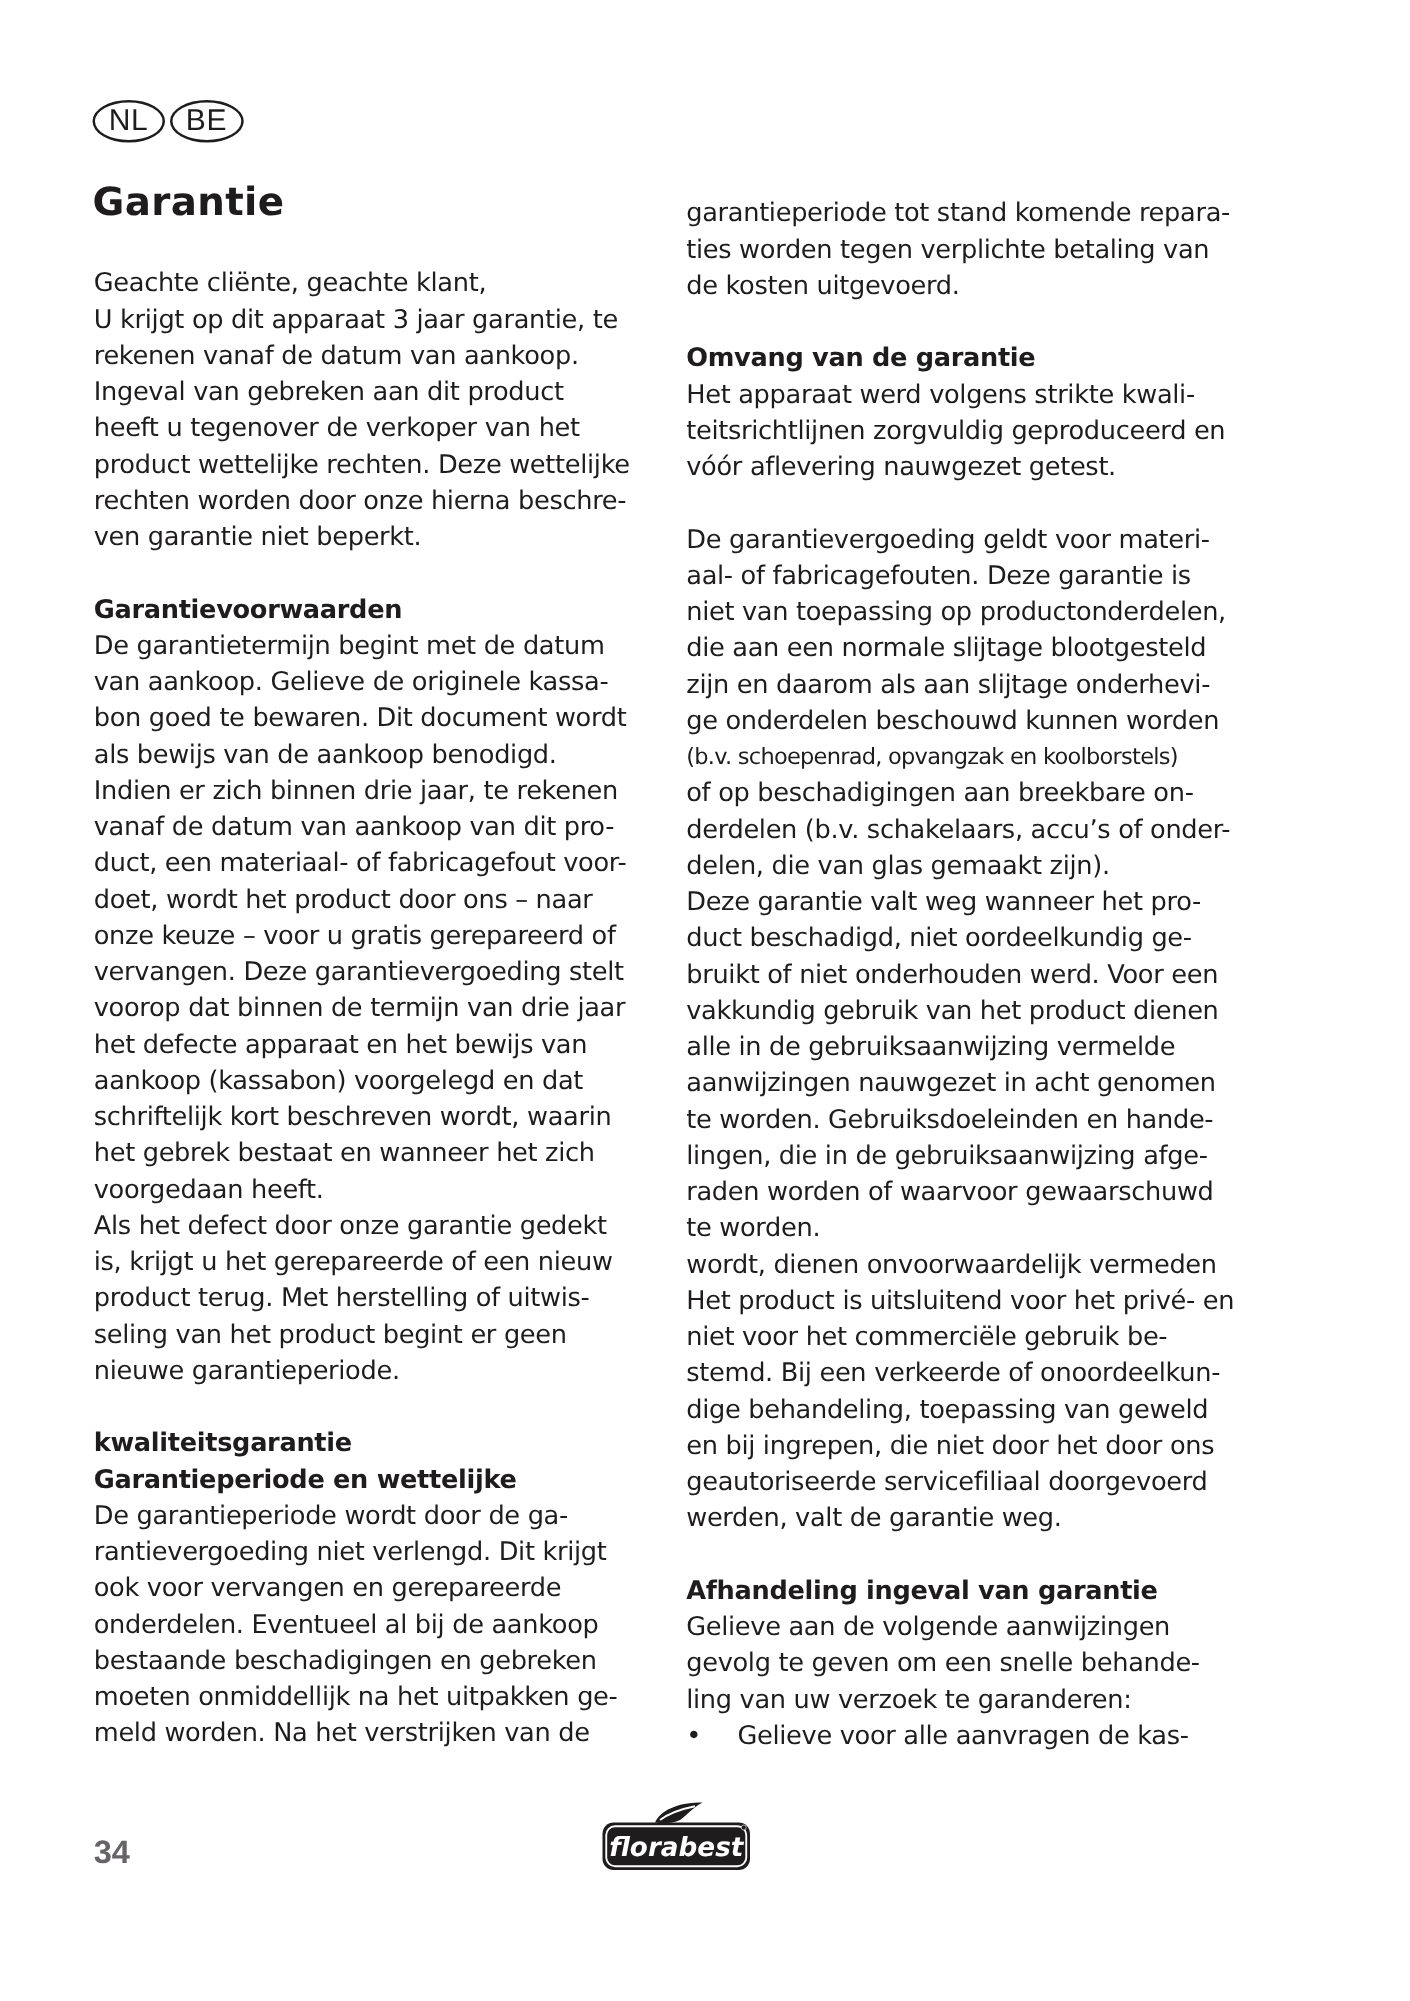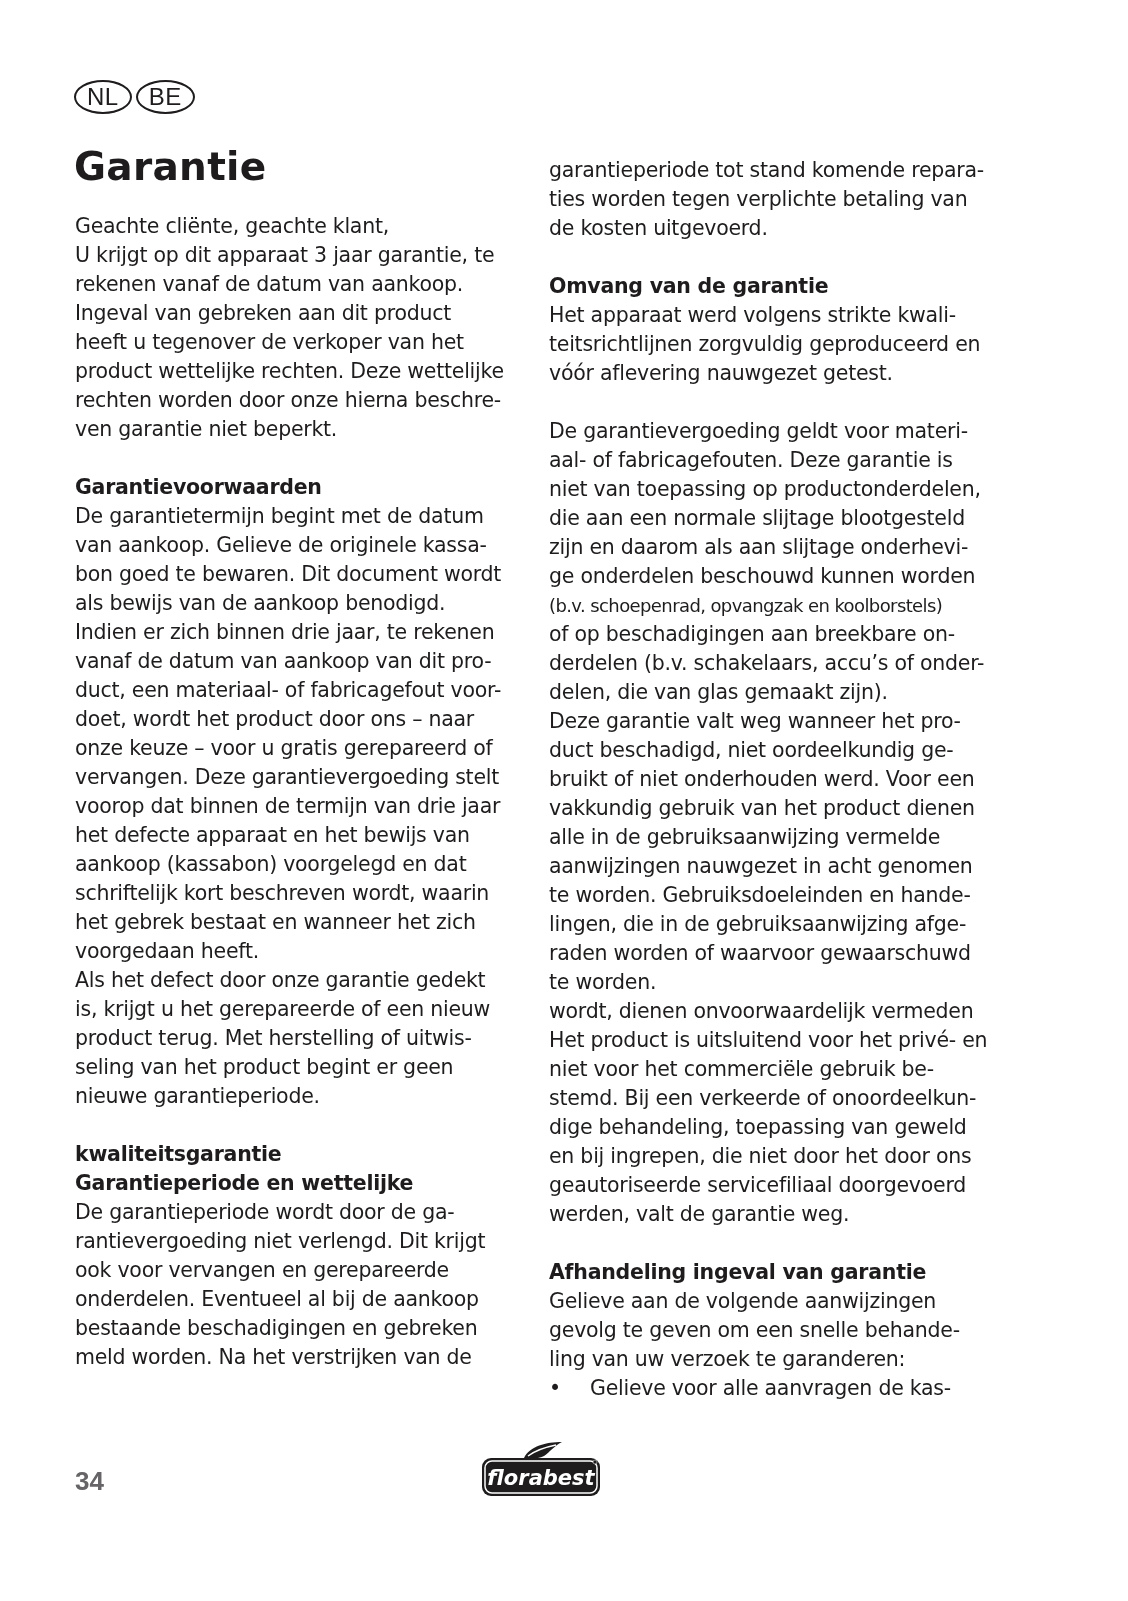--- a/index.html
+++ b/index.html
@@ -3,21 +3,21 @@
 <meta charset="utf-8">
 <style>
   html, body { margin: 0; padding: 0; background: #ffffff; }
   body { width: 1128px; height: 1601px; position: relative; overflow: hidden;
          font-family: "DejaVu Sans", sans-serif; color: #1e1c1d; }
   .lang-badges { position: absolute; left: 74px; top: 80px; display: flex; gap: 4px; }
   .badge { height: 30px; padding: 0 11px; border: 2px solid #1e1c1d; border-radius: 50%;
            font-family: "Liberation Sans", sans-serif; font-size: 24px; line-height: 30px;
            letter-spacing: 0.5px; color: #1e1c1d; text-align: center; }
   .page-title { position: absolute; left: 74px; top: 144px; margin: 0;
-                font-family: "DejaVu Sans", sans-serif; font-weight: bold; font-size: 39px;
+                font-family: "DejaVu Sans", sans-serif; font-weight: bold; font-size: 31px;
                 letter-spacing: 0.3px; }
   .col { position: absolute; width: 450px; font-size: 20.5px; line-height: 29px;
          letter-spacing: -0.25px; }
   .col-left { left: 75px; top: 212px; }
   .col-right { left: 549px; top: 156px; }
   .line { white-space: nowrap; display: block; height: 29px; }
   .line.small { font-size: 18px; letter-spacing: -0.6px; }
   .heading { font-weight: bold; }
   .gap { display: block; height: 29px; }
   .bullet { display: inline-block; width: 41px; }
@@ -68,20 +68,21 @@
     <span class="line">seling van het product begint er geen</span>
     <span class="line">nieuwe garantieperiode.</span>
     <span class="gap"></span>
     <span class="line heading">kwaliteitsgarantie</span>
     <span class="line heading">Garantieperiode en wettelijke</span>
     <span class="line">De garantieperiode wordt door de ga-</span>
     <span class="line">rantievergoeding niet verlengd. Dit krijgt</span>
     <span class="line">ook voor vervangen en gerepareerde</span>
     <span class="line">onderdelen. Eventueel al bij de aankoop</span>
     <span class="line">bestaande beschadigingen en gebreken</span>
+    <span class="line">moeten onmiddellijk na het uitpakken ge-</span>
     <span class="line">meld worden. Na het verstrijken van de</span>
   </div>
 <div class="col col-right">
     <span class="line">garantieperiode tot stand komende repara-</span>
     <span class="line">ties worden tegen verplichte betaling van</span>
     <span class="line">de kosten uitgevoerd.</span>
     <span class="gap"></span>
     <span class="line heading">Omvang van de garantie</span>
     <span class="line">Het apparaat werd volgens strikte kwali-</span>
     <span class="line">teitsrichtlijnen zorgvuldig geproduceerd en</span>

